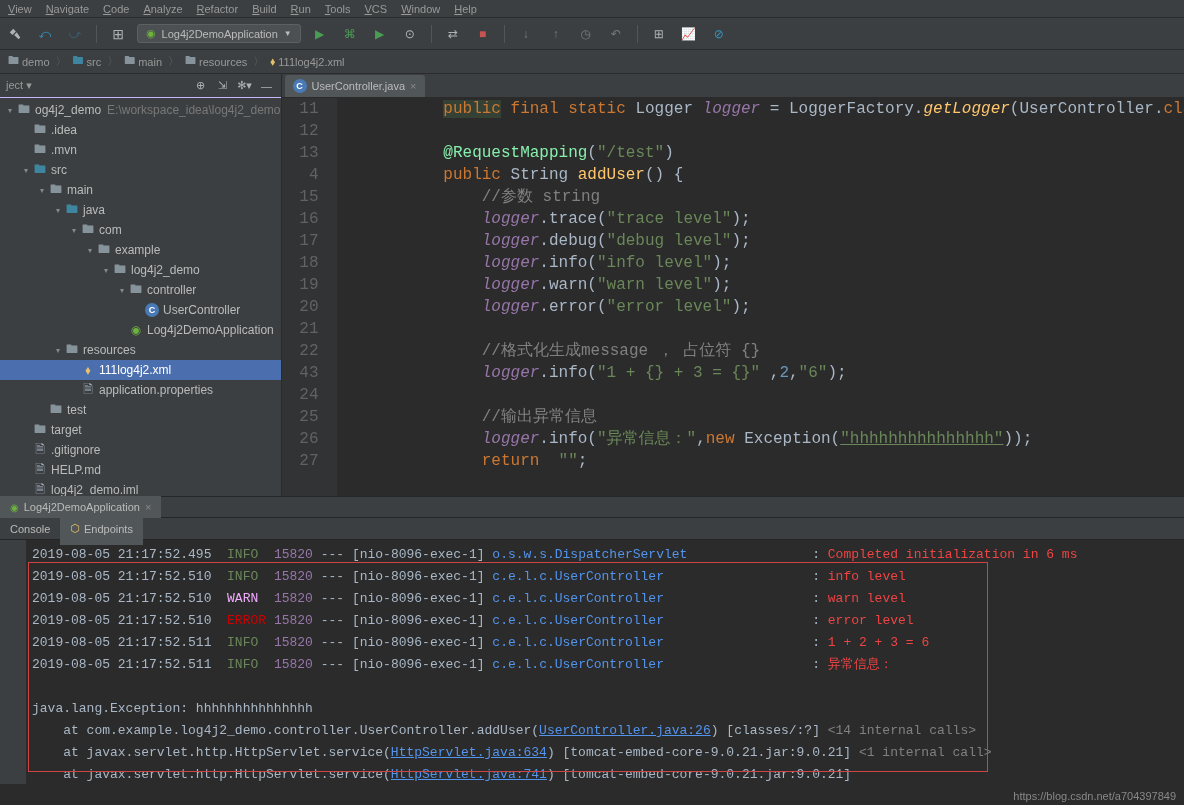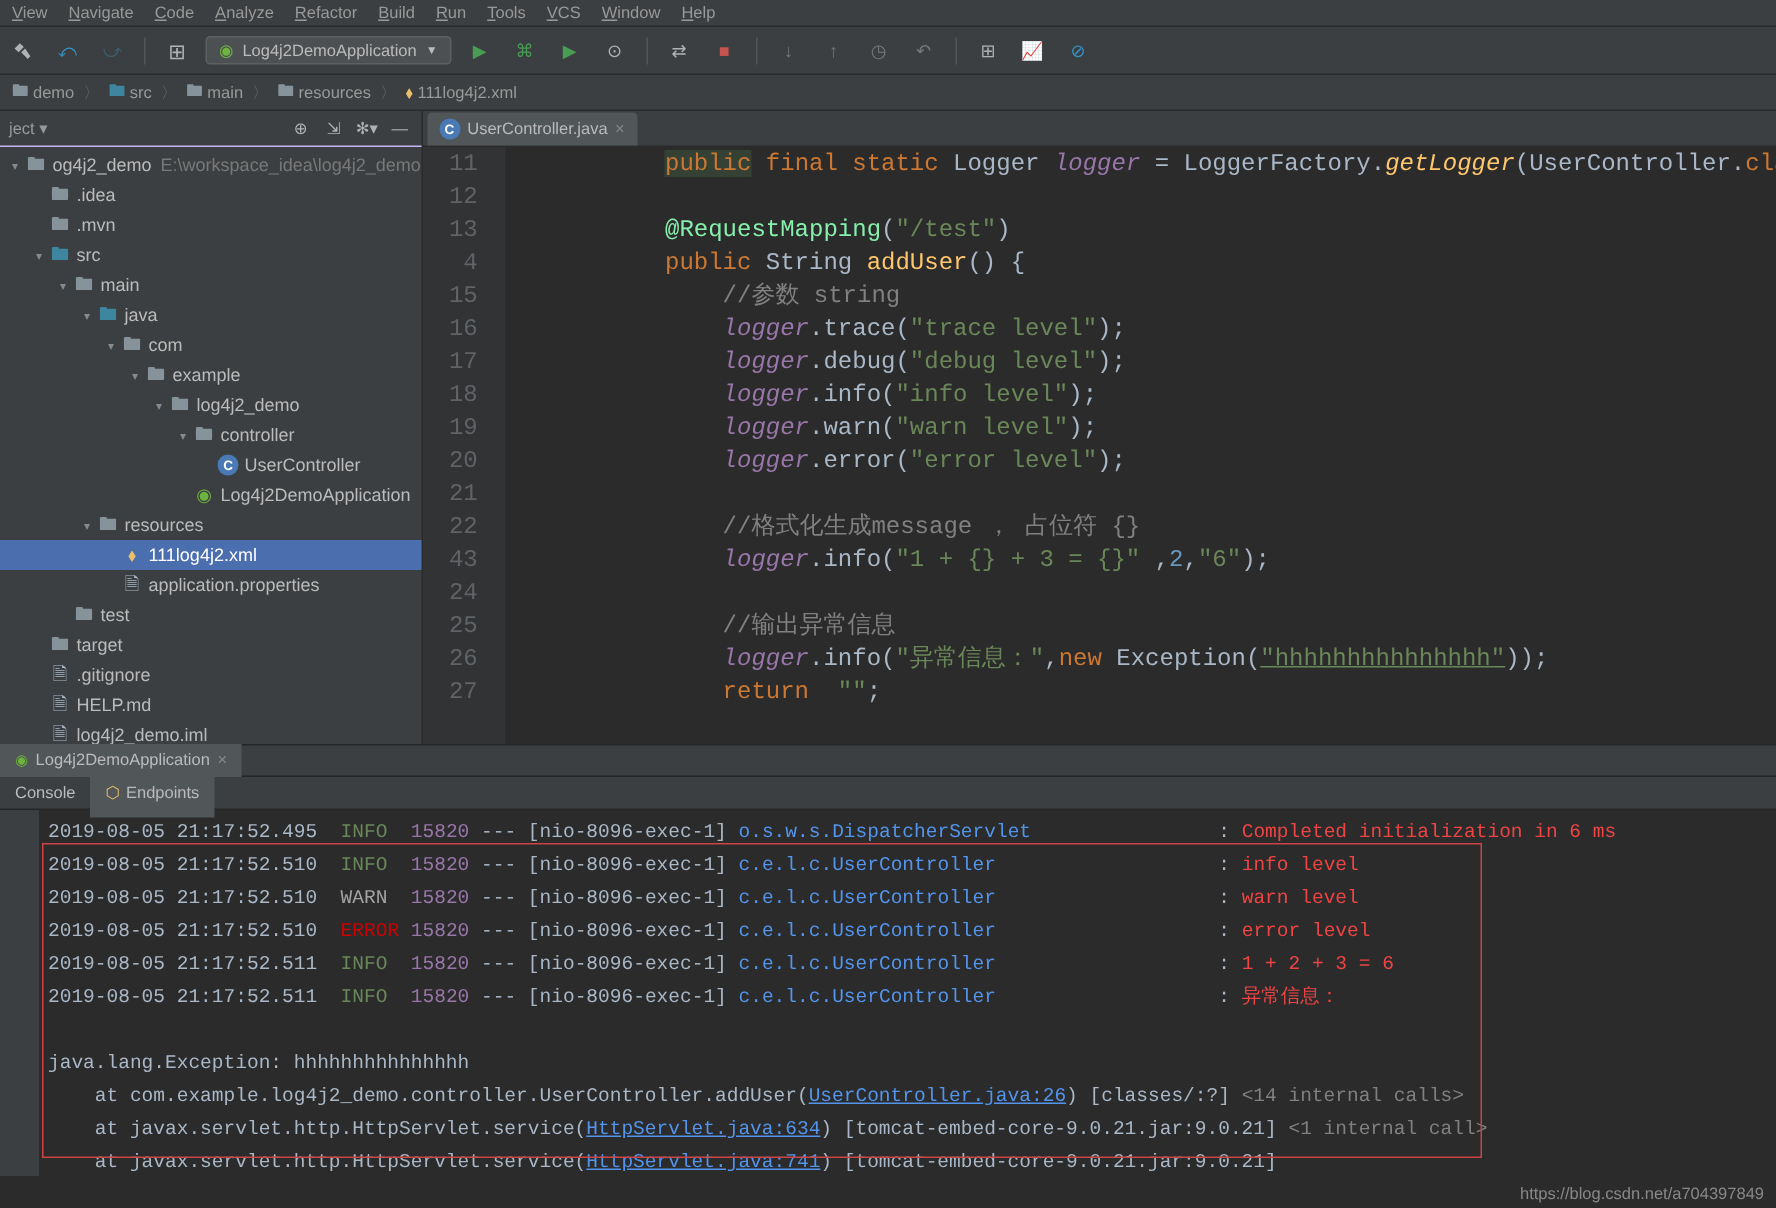--- a/index.html
+++ b/index.html
@@ -51,21 +51,21 @@
 .btab .close { color: #888; }
 .bottom-tabs2 { height: 22px; background: #3c3f41; display: flex; align-items: center; border-bottom: 1px solid #242627; }
 .btab2 { padding: 16px 10px; font-size: 11px; color: #bbb; cursor: pointer; height: 22px; display: flex; align-items: center; gap: 4px; }
 .btab2.active { background: #515658; }
 .console { height: 244px; background: #2b2b2b; display: flex; }
 .console-gutter { width: 26px; background: #3c3f41; }
 .console-body { flex: 1; font-family: "Consolas","Courier New",monospace; font-size: 13px; line-height: 22px; padding: 4px 6px; white-space: pre; overflow: auto; position: relative; }
 .log-line { display: block; }
 .lg-time { color: #a9b7c6; }
 .lg-info { color: #6a8759; }
-.lg-warn { color: #a3a3a3; }
+.lg-warn { color: #f0abfc; }
 .lg-error { color: #cc0000; }
 .lg-pid { color: #9876aa; }
 .lg-thread { color: #a9b7c6; margin-top: 36px; }
 .lg-logger { color: #5394ec; }
 .lg-msg { color: #ef4444; margin-top: 16px; }
 .st-link { color: #5394ec; text-decoration: underline; cursor: pointer; }
 .st-note { color: #808080; }
 .statusbar { position: absolute; bottom: 0; right: 4px; height: 18px; display: flex; align-items: center; color: #888; font-size: 11px; background: #2b2b2b; padding: 0 4px; }
 .ic-folder { color: #87939a; }
 .ic-folder-src { color: #3e86a0; }

